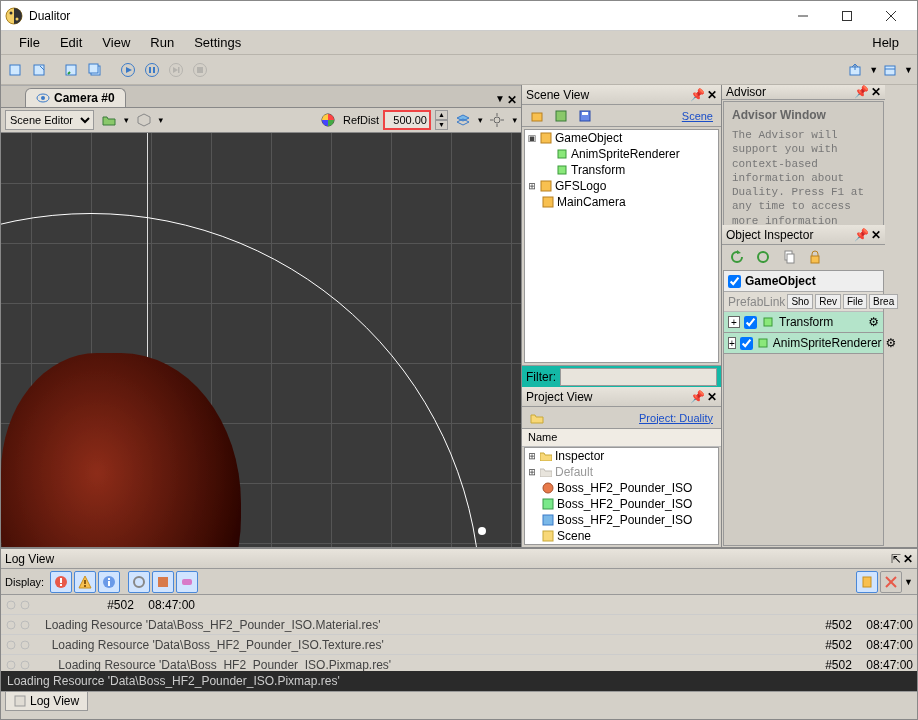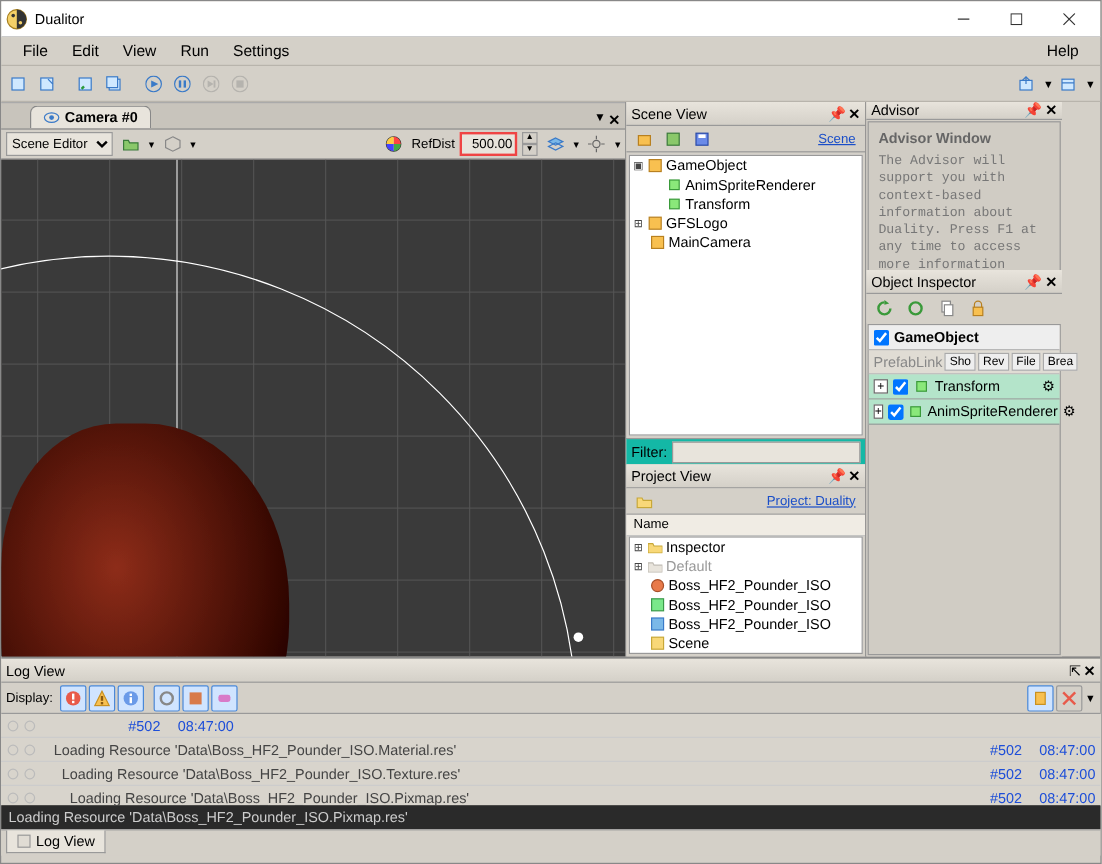--- a/index.html
+++ b/index.html
@@ -57,21 +57,21 @@
 .logview { border-top:2px solid #888; background:#d4d0c8; }
 .logview .panel-header { }
 .log-toolbar { height:26px; display:flex; align-items:center; padding:0 4px; gap:2px; border-bottom:1px solid #999; }
 .log-toolbar .lbl { font-size:11px; margin-right:4px; }
 .log-toolbar .ft-btn { width:22px; height:22px; border:1px solid #999; display:flex; align-items:center; justify-content:center; cursor:pointer; border-radius:2px; }
 .log-toolbar .ft-btn.selected { border-color:#4a88d8; background:#d0e4ff; }
 .log-list { background:#d8d4cc; height:76px; overflow:auto; font-family:Consolas,monospace; font-size:11px; }
 .log-row { display:flex; align-items:center; padding:1px 4px; border-bottom:1px solid #ccc; height:20px; }
 .log-row .pre-icons { width:40px; display:flex; gap:2px; }
 .log-row .msg { flex:1; color:#444; white-space:pre; }
-.log-row .meta { color:#1d4ed8; font-family:Consolas,monospace; width:150px; text-align:right; }
+.log-row .meta { color:#000000; font-family:Consolas,monospace; width:150px; text-align:right; }
 .statusbar { height:20px; background:#2a2a2a; color:#ccc; font-family:Consolas,monospace; font-size:11px; display:flex; align-items:center; padding:0 6px; }
 .bottom-tab { height:22px; background:#d4d0c8; display:flex; align-items:flex-start; padding:0 4px; border-top:1px solid #999; }
 .bottom-tab .btab { padding:2px 8px; border:1px solid #999; border-top:none; background:#e8e4dc; font-size:11px; display:flex; align-items:center; gap:4px; }
 svg { display:block; }
 .scene-link { font-size:11px; color:#1a4ec8; text-decoration:underline; margin-left:auto; padding-right:4px; cursor:pointer; }
 </style>
 </head>
 <body>
 
 <div class="titlebar">

